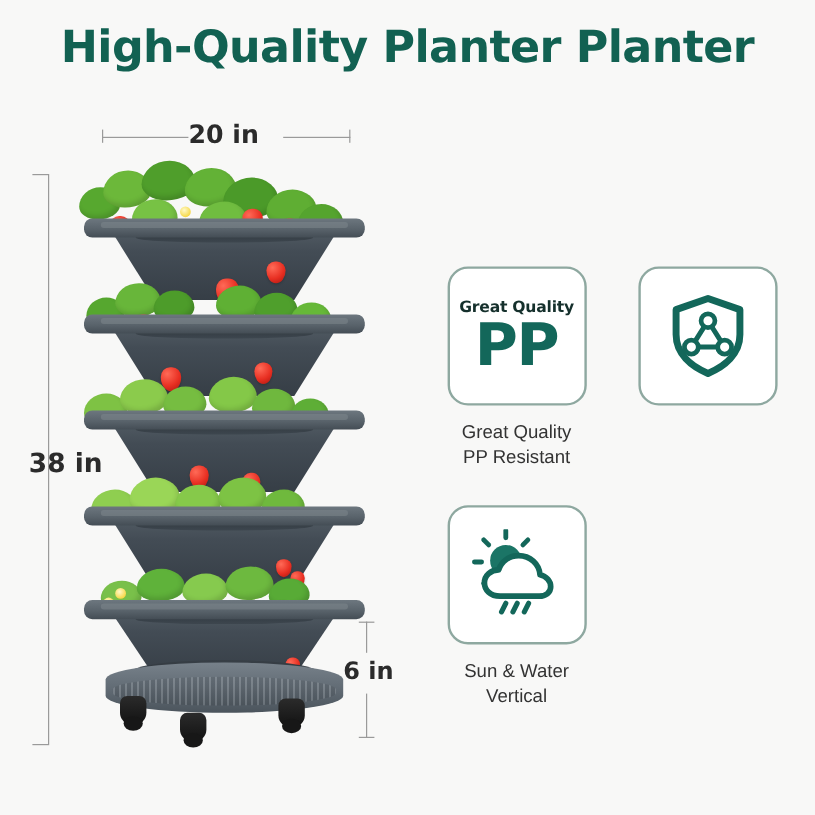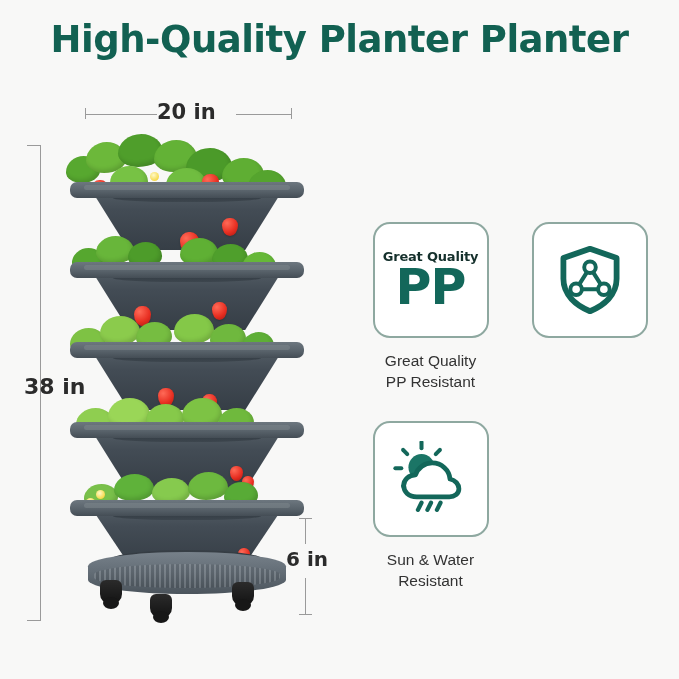--- a/index.html
+++ b/index.html
@@ -324,19 +324,19 @@
                    C52.5 33 55.5 36.5 55.5 40.3 C55.5 44.5 51.8 47 47.5 47 Z" fill="#ffffff" stroke="#13675a" stroke-width="4" stroke-linejoin="round"></path>
           <g stroke="#13675a" stroke-width="3.6" stroke-linecap="round">
             <line x1="24" y1="52" x2="21" y2="58"></line>
             <line x1="32" y1="52" x2="29" y2="58"></line>
             <line x1="40" y1="52" x2="37" y2="58"></line>
           </g>
         </svg>
       </div>
       <div class="caption">
         <div>Sun &amp; Water</div>
-        <div>Resistant</div>
+        <div>Vertical</div>
       </div>
     </div>
 
 
   </div>
 </div>
 
 </body></html>

